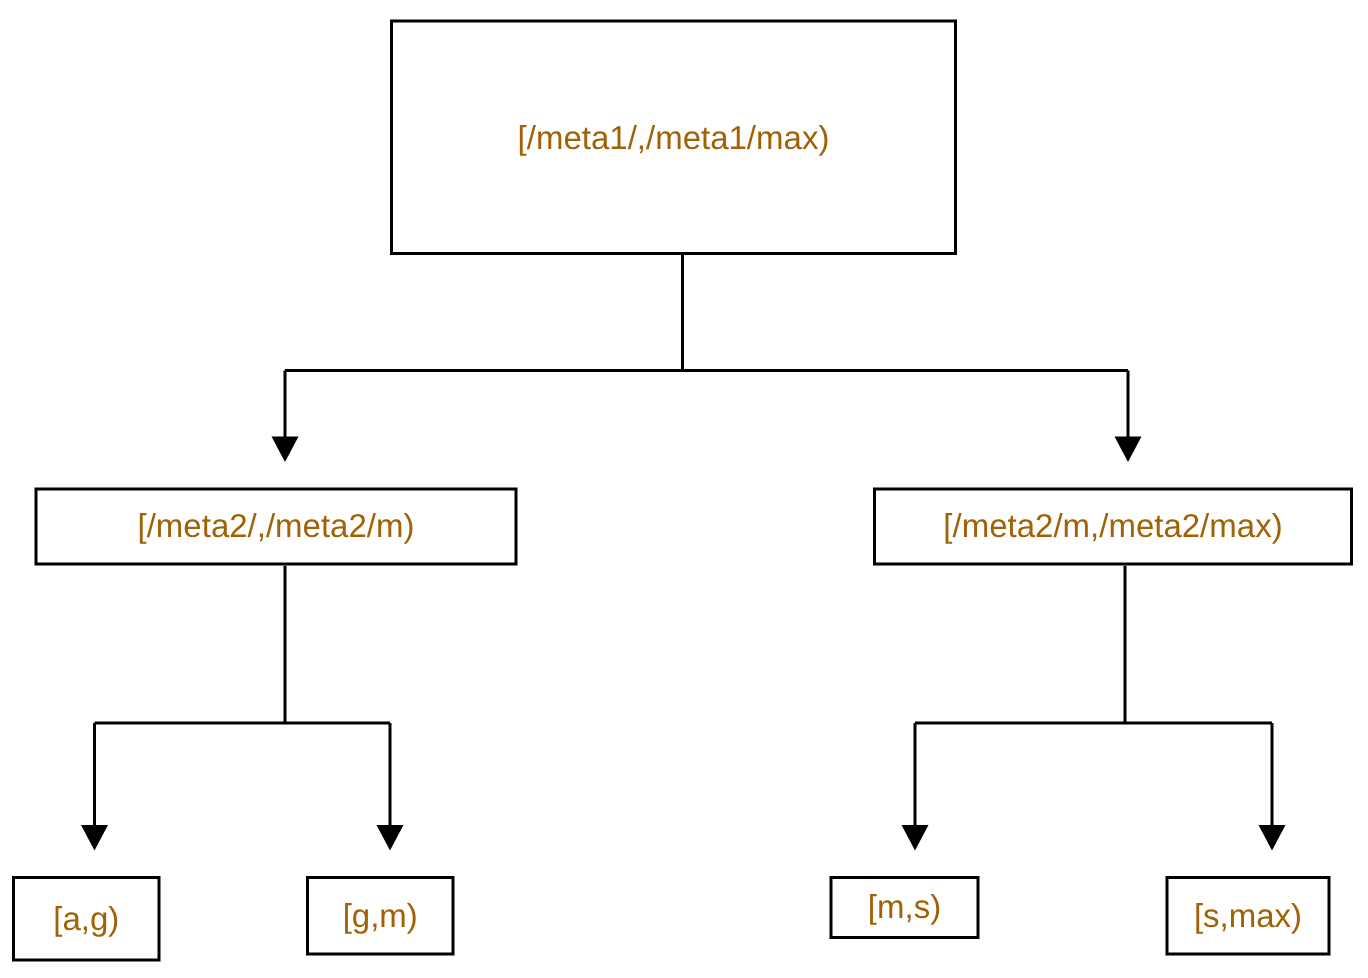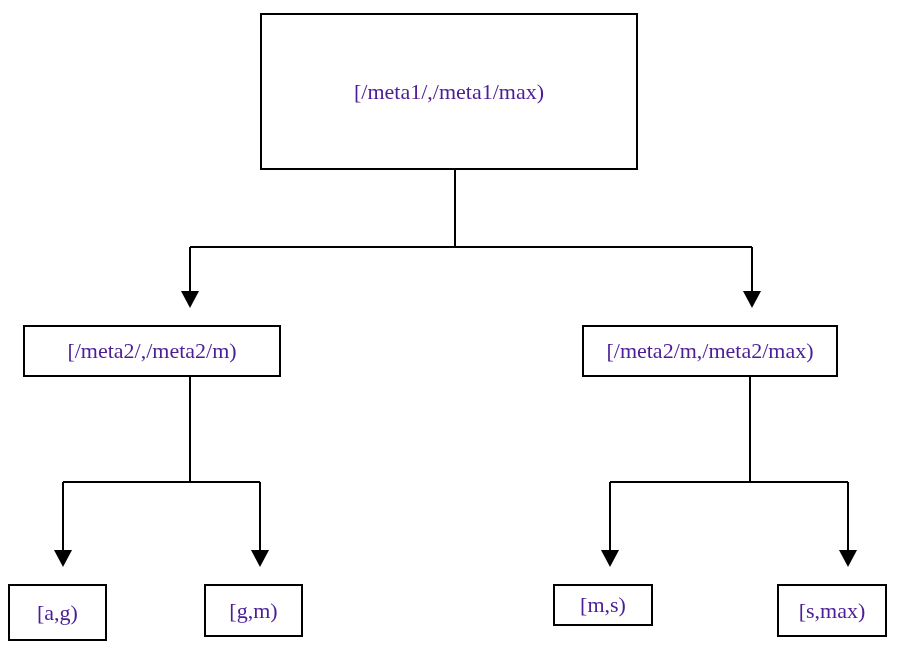--- a/index.html
+++ b/index.html
@@ -5,22 +5,22 @@
   html, body {
     margin: 0;
     padding: 0;
     background: #ffffff;
   }
   .canvas {
     position: relative;
     width: 912px;
     height: 652px;
     background: #ffffff;
-    font-family: Liberation Serif, serif;
-    color: #4c1d95;
+    font-family: Liberation Sans, sans-serif;
+    color: #a16207;
     overflow: hidden;
   }
   svg.edges {
     position: absolute;
     left: 0;
     top: 0;
     width: 912px;
     height: 652px;
   }
   .node {
@@ -29,22 +29,22 @@
     border: 2px solid #000000;
     background: #ffffff;
     display: flex;
     align-items: center;
     justify-content: center;
     font-size: 22px;
     line-height: 1;
     white-space: nowrap;
   }
   #node-root      { left: 260px; top: 13px;  width: 378px; height: 157px; }
-  #node-mid-left  { left: 23px;  top: 325px; width: 258px; height: 52px; }
-  #node-mid-right { left: 582px; top: 325px; width: 256px; height: 52px; }
+  #node-mid-left  { left: 23px;  top: 325px; width: 322px; height: 52px; }
+  #node-mid-right { left: 582px; top: 325px; width: 320px; height: 52px; }
   #node-leaf-ag   { left: 8px;   top: 584px; width: 99px;  height: 57px; }
   #node-leaf-gm   { left: 204px; top: 584px; width: 99px;  height: 53px; }
   #node-leaf-ms   { left: 553px; top: 584px; width: 100px; height: 42px; }
   #node-leaf-smax { left: 777px; top: 584px; width: 110px; height: 53px; }
 </style>
 </head>
 <body>
 
 <div class="canvas">
 

